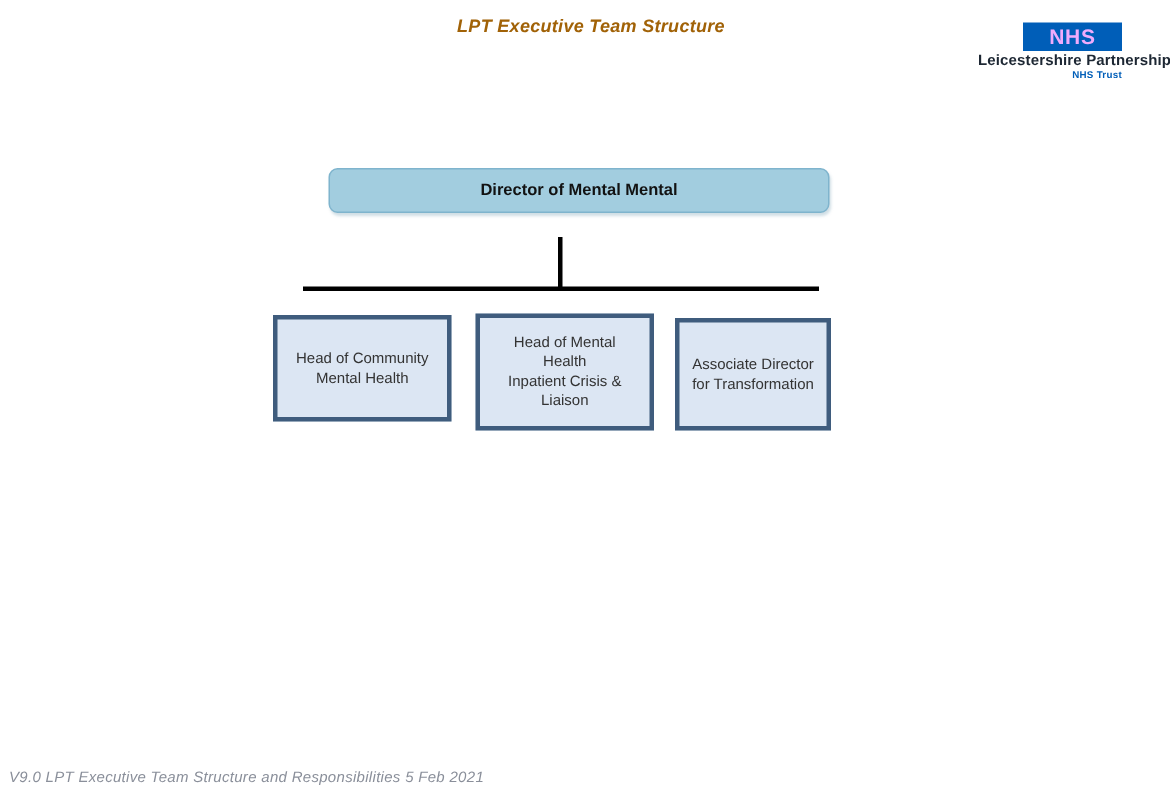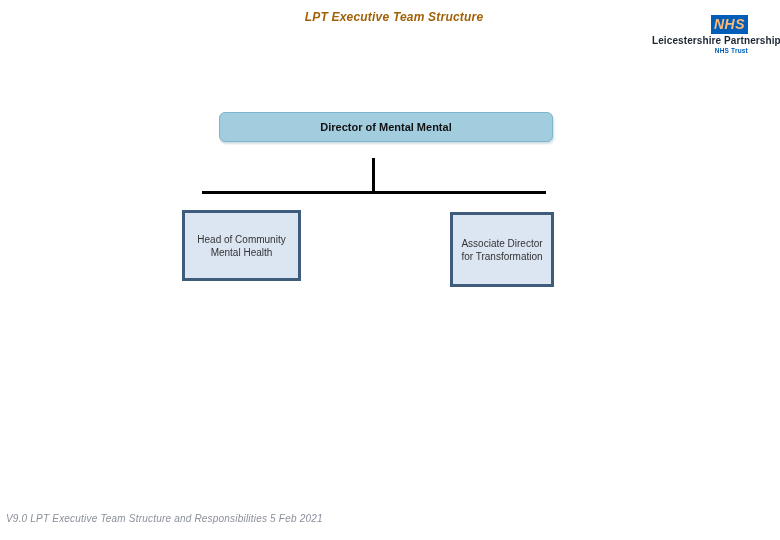--- a/index.html
+++ b/index.html
@@ -31,26 +31,25 @@
   .logo {
     position: absolute;
     top: 15px;
     right: 32px;
     width: 120px;
     text-align: right;
   }
   .logo-nhs-box {
     display: inline-block;
     background: #005EB8;
-    color: #fdba74;
+    color: #f0abfc;
     font-weight: bold;
-    font-style: italic;
     font-size: 14px;
     line-height: 19px;
-    width: 37px;
+    width: 66px;
     height: 19px;
     text-align: center;
     letter-spacing: 0.5px;
   }
   .logo-org {
     margin-top: 1px;
     font-size: 10px;
     font-weight: bold;
     color: #1d2733;
     white-space: nowrap;
@@ -131,19 +130,23 @@
   </div>
 
   <div class="root-box">Director of Mental Mental</div>
 
   <div class="conn conn-vertical"></div>
   <div class="conn conn-horizontal"></div>
 
   <div class="child-box child-1">Head of Community
 Mental Health</div>
 
+  <div class="child-box child-2">Head of Mental
+Health
+Inpatient Crisis &amp;
+Liaison</div>
 
   <div class="child-box child-3">Associate Director
 for Transformation</div>
 
   <div class="footer-note">V9.0 LPT Executive Team Structure and Responsibilities 5 Feb 2021</div>
 
 </div>
 
 </body></html>

